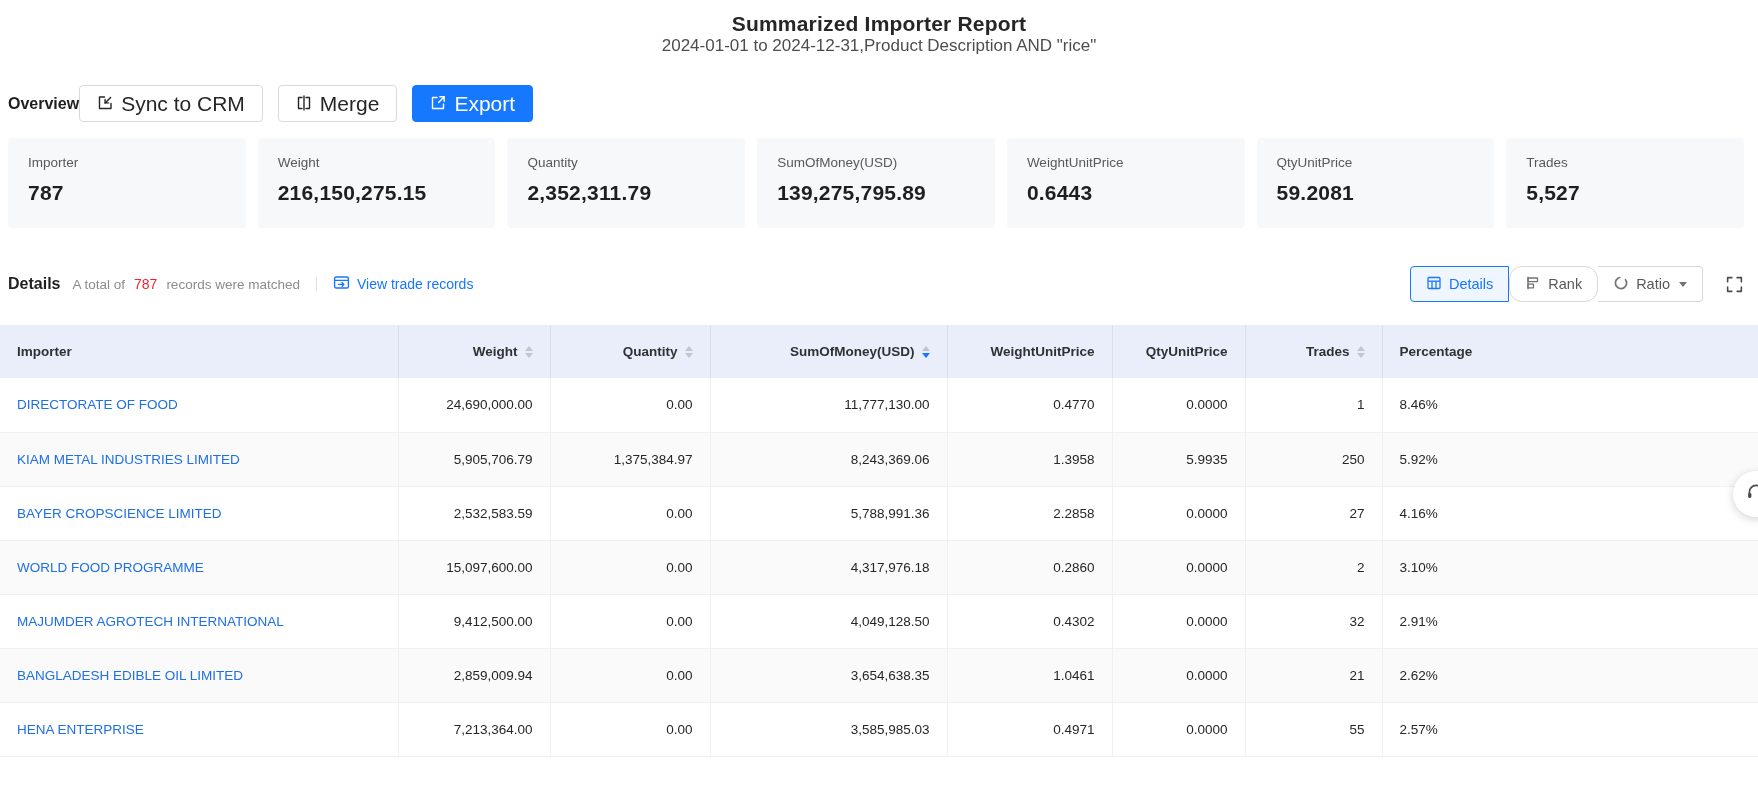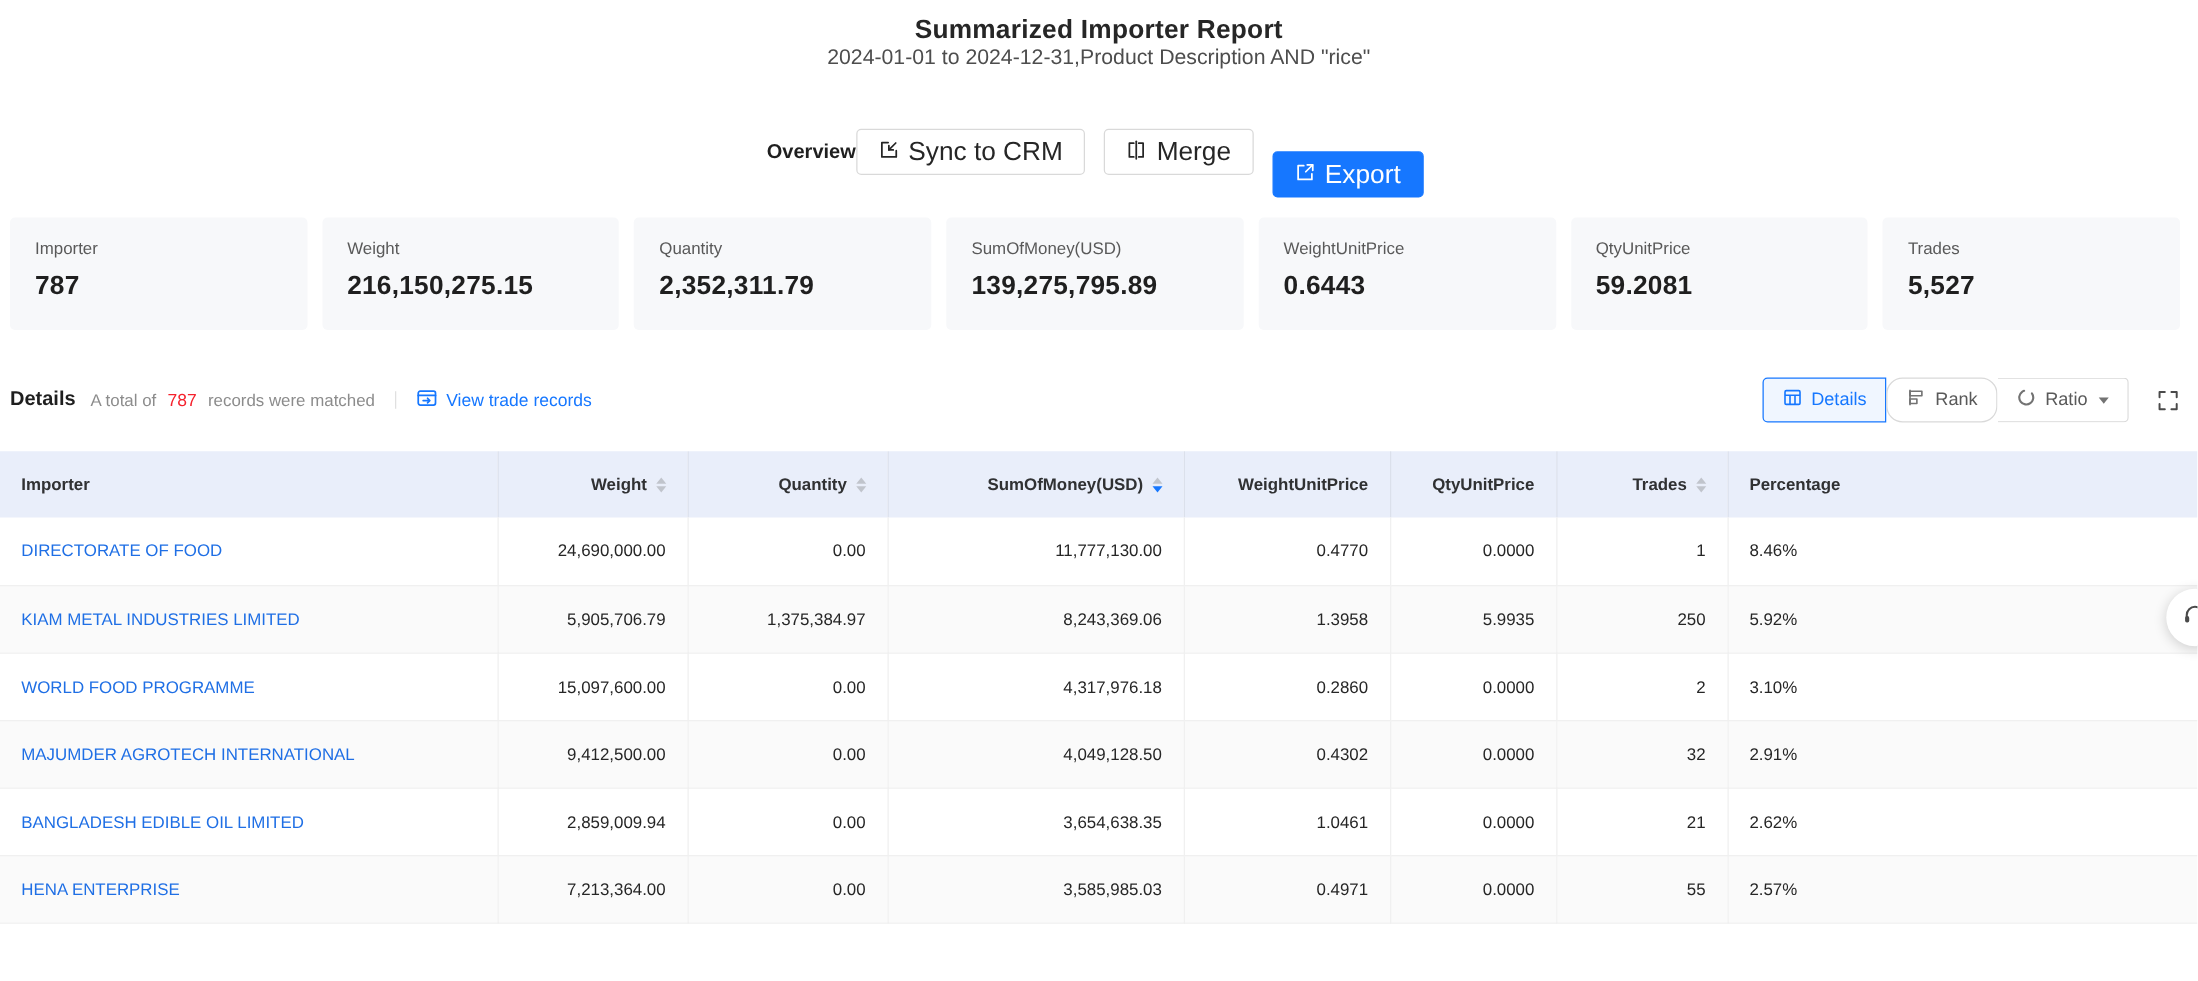--- a/index.html
+++ b/index.html
@@ -14,33 +14,33 @@
   .page { width: 1758px; height: 785px; position: relative; }
 
   
   .report-header { padding-top: 12px; text-align: center; }
   .report-title { font-size: 21px; font-weight: 700; color: #262626; letter-spacing: .2px; }
   .report-subtitle { font-size: 17px; font-weight: 400; color: #4d4d4d; }
 
   
   .toolbar-row {
     margin-top: 29px; padding: 0 14px 0 8px;
-    display: flex; align-items: center; justify-content: center;
+    display: flex; align-items: center; justify-content: flex-start;
   }
   .overview-heading { font-size: 16px; font-weight: 700; color: #1f1f1f; }
   .toolbar-buttons { display: flex; align-items: center; gap: 15px; }
   .btn {
     display: inline-flex; align-items: center; gap: 8px;
     height: 37px; padding: 0 17px;
     background: #fff; border: 1px solid #d9d9d9; border-radius: 4px;
     font-size: 21px; color: #262626; cursor: pointer;
     font-family: inherit;
   }
   .btn svg { flex: 0 0 auto; }
-  .btn.primary { background: #1677ff; border-color: #1677ff; color: #fff; margin-top: 36px; }
+  .btn.primary { background: #1677ff; border-color: #1677ff; color: #fff; }
 
   
   .stats-row { margin-top: 16px; padding: 0 14px 0 8px; display: flex; gap: 12px; }
   .stat-card {
     flex: 1 1 0; background: #f7f8fa; border-radius: 4px;
     padding: 17px 20px 20px 20px; min-height: 90px;
   }
   .stat-label { font-size: 13.5px; color: #595959; }
   .stat-value { margin-top: 11px; font-size: 21px; font-weight: 700; color: #1f1f1f; letter-spacing: .2px; }
 
@@ -334,20 +334,30 @@
           <td class="al"><a class="imp-link">KIAM METAL INDUSTRIES LIMITED</a></td>
           <td class="ar">5,905,706.79</td>
           <td class="ar">1,375,384.97</td>
           <td class="ar">8,243,369.06</td>
           <td class="ar">1.3958</td>
           <td class="ar">5.9935</td>
           <td class="ar">250</td>
           <td class="al">5.92%</td>
         </tr>
         <tr>
+          <td class="al"><a class="imp-link">BAYER CROPSCIENCE LIMITED</a></td>
+          <td class="ar">2,532,583.59</td>
+          <td class="ar">0.00</td>
+          <td class="ar">5,788,991.36</td>
+          <td class="ar">2.2858</td>
+          <td class="ar">0.0000</td>
+          <td class="ar">27</td>
+          <td class="al">4.16%</td>
+        </tr>
+        <tr>
           <td class="al"><a class="imp-link">WORLD FOOD PROGRAMME</a></td>
           <td class="ar">15,097,600.00</td>
           <td class="ar">0.00</td>
           <td class="ar">4,317,976.18</td>
           <td class="ar">0.2860</td>
           <td class="ar">0.0000</td>
           <td class="ar">2</td>
           <td class="al">3.10%</td>
         </tr>
         <tr>

